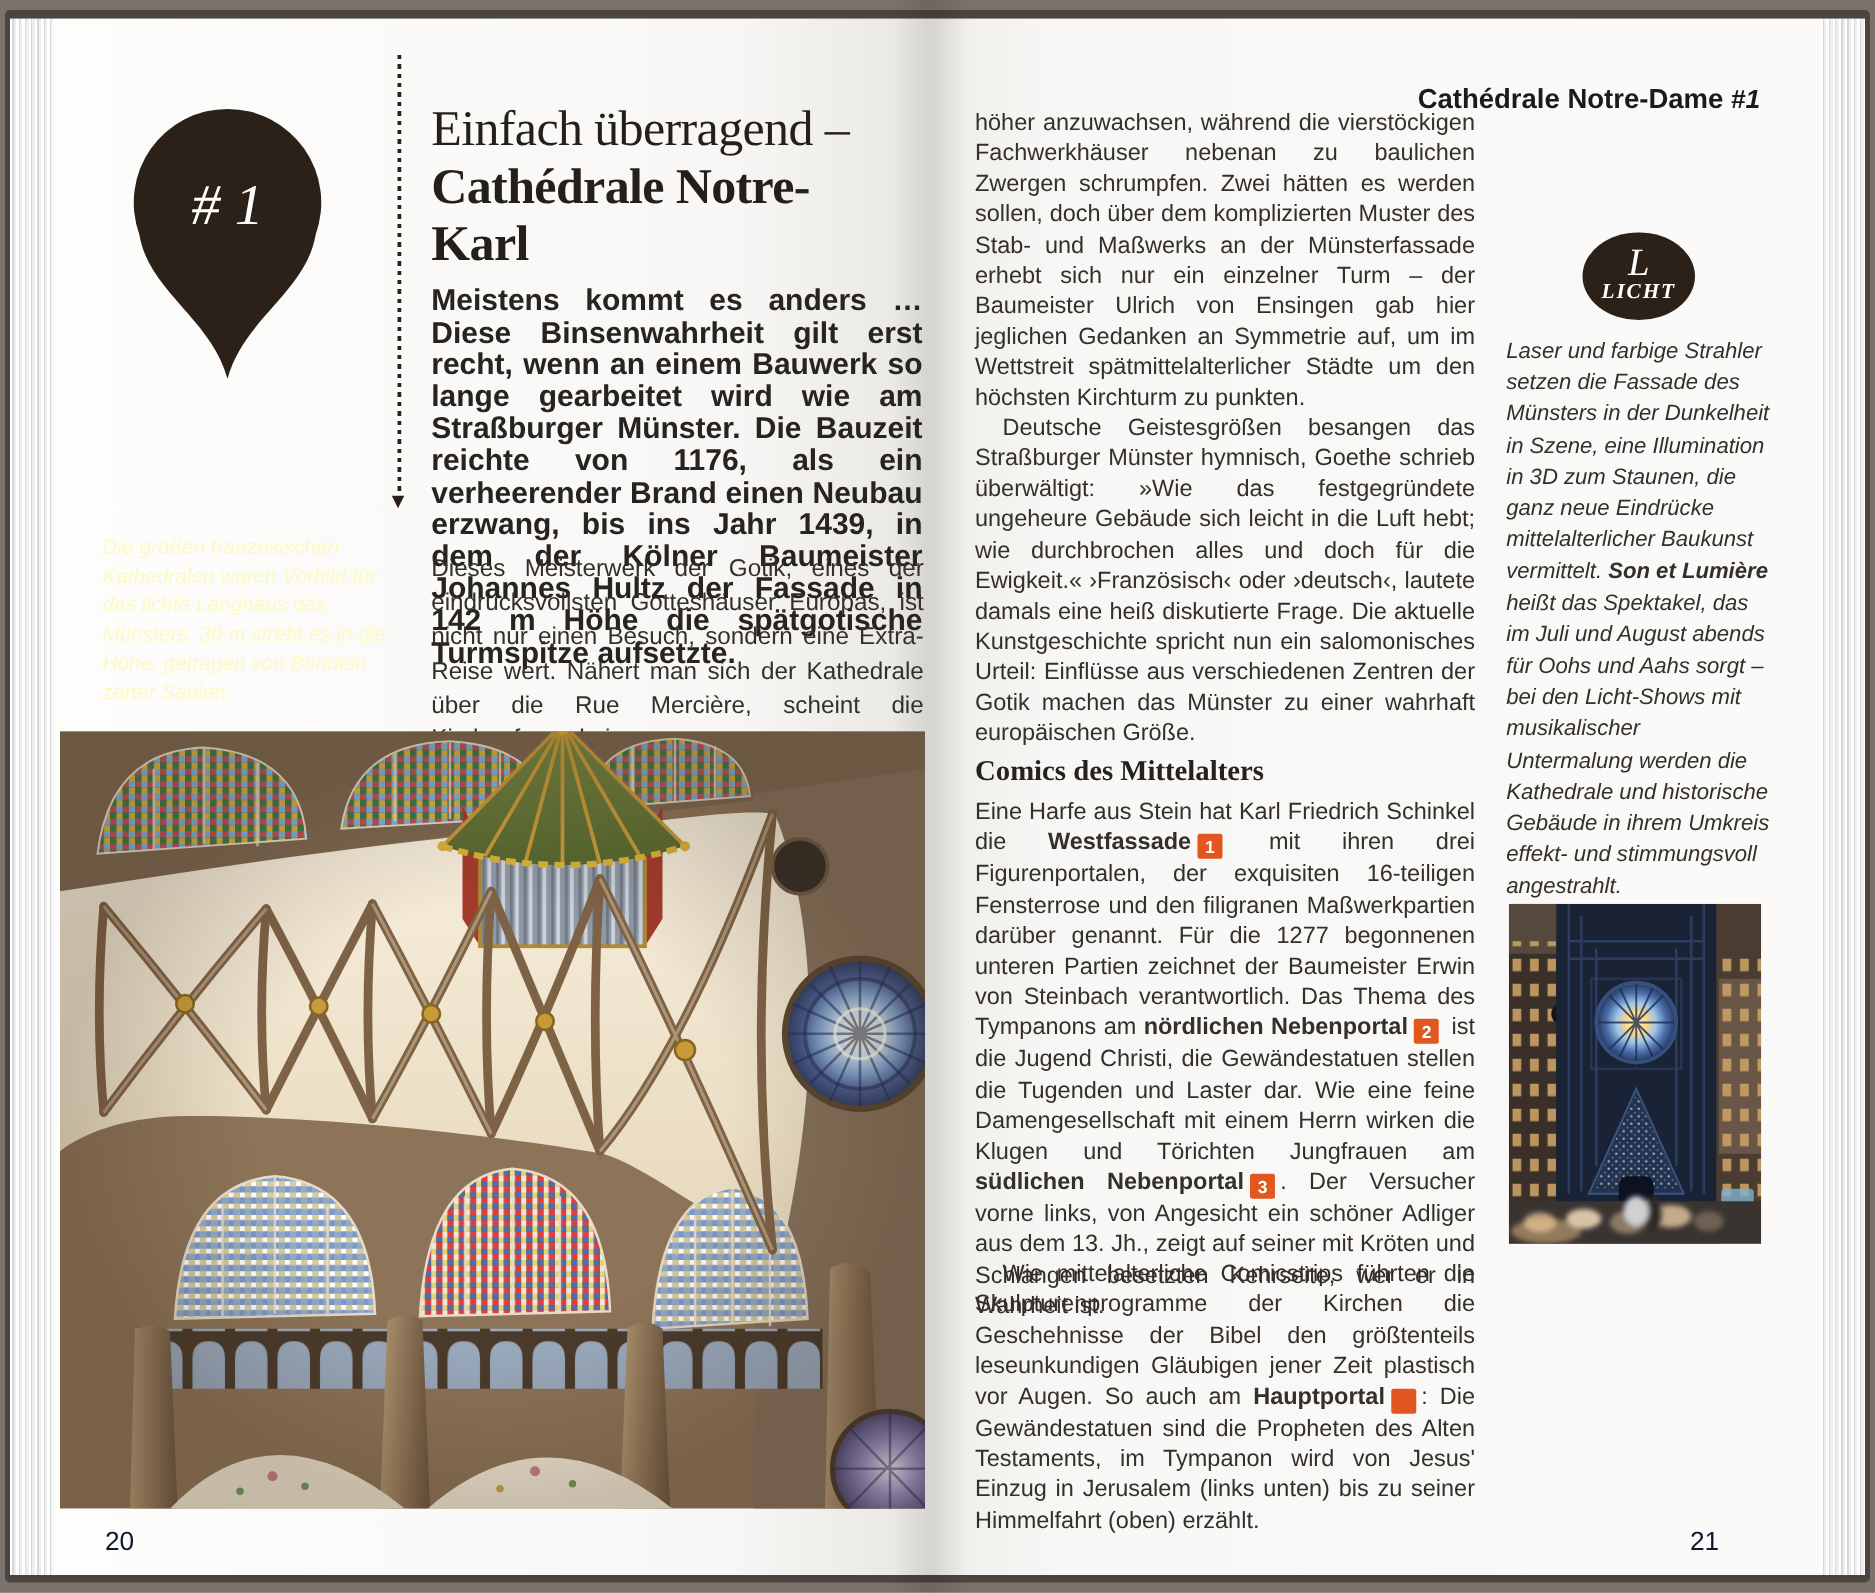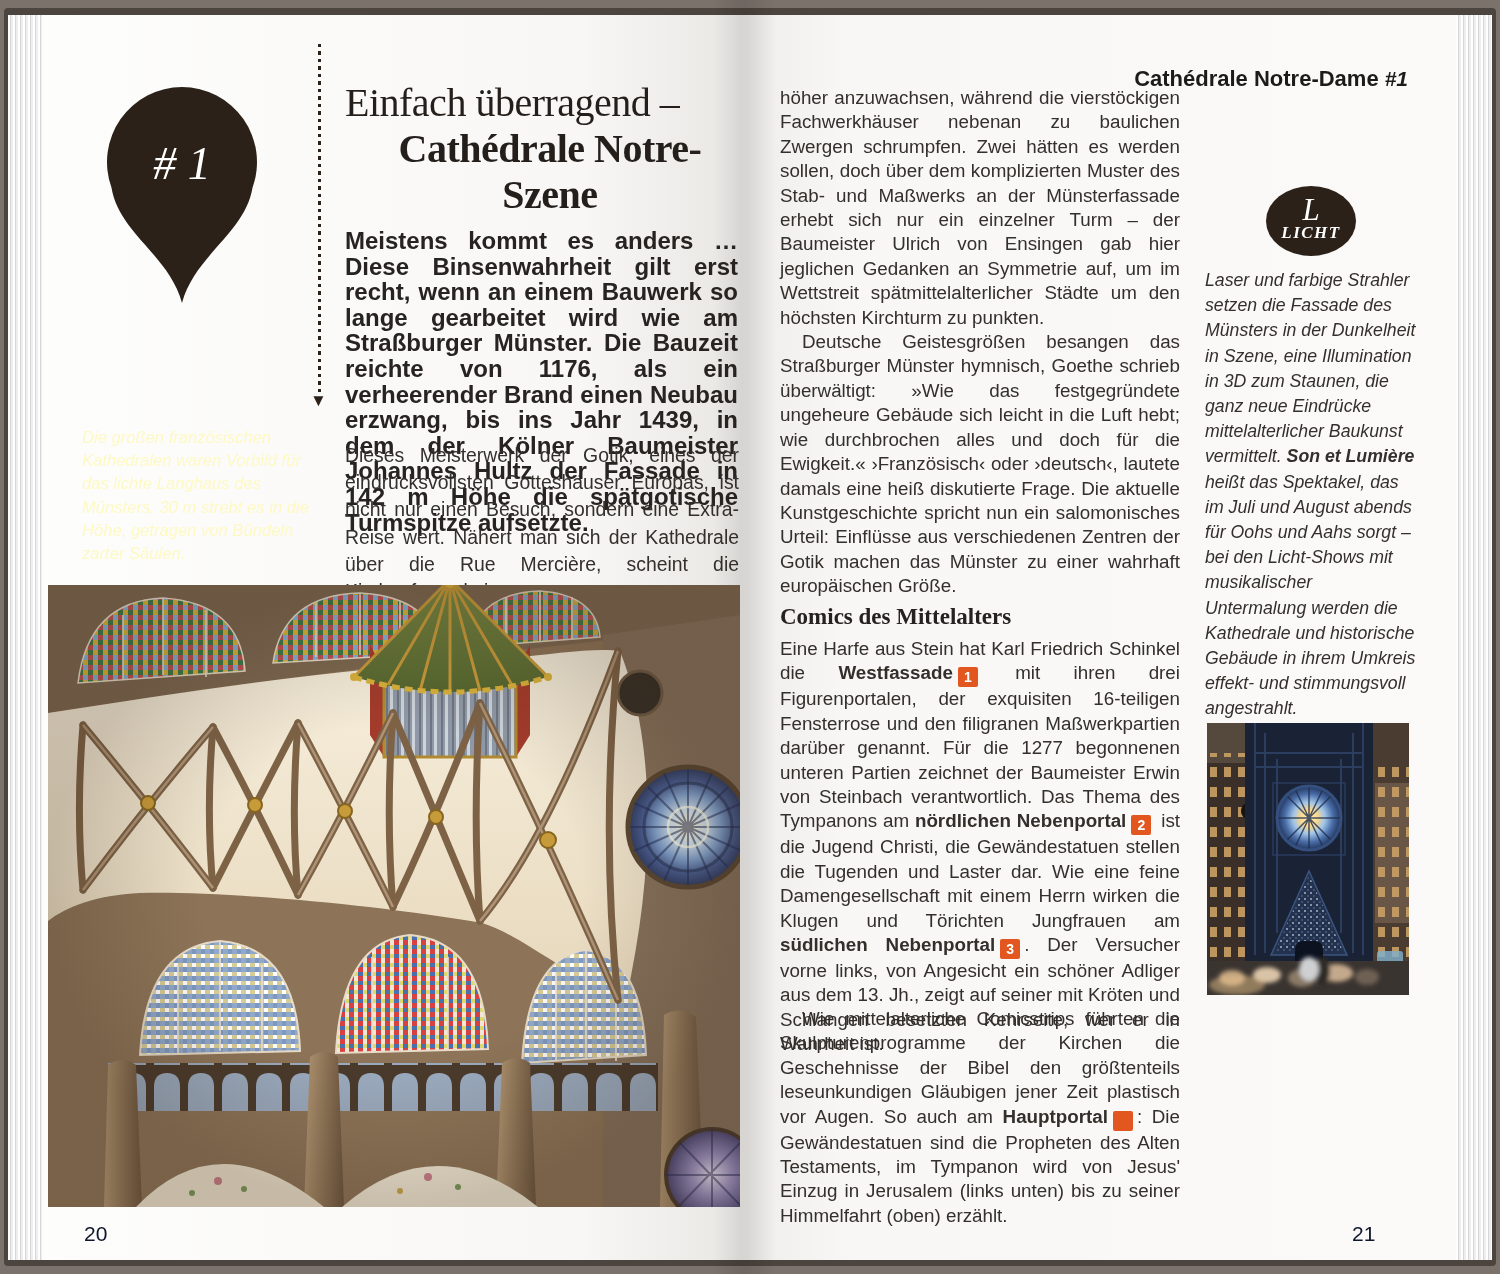--- a/index.html
+++ b/index.html
@@ -18,21 +18,21 @@
           background:linear-gradient(90deg,rgba(0,0,0,0) 0%,rgba(0,0,0,0.10) 46%,rgba(0,0,0,0.10) 54%,rgba(0,0,0,0) 100%);}
 
   
   .pin-svg{position:absolute;left:105px;top:85px;width:155px;height:220px;}
   .dotline{position:absolute;left:318px;top:44px;width:3px;height:352px;
            background:repeating-linear-gradient(#2b2119 0 3.5px,transparent 3.5px 7.5px);}
   .dotarrow{position:absolute;left:310px;top:392px;font-size:17px;color:#2b2119;line-height:1;}
   .headline{position:absolute;left:345px;top:80px;width:410px;font-family:"Liberation Serif",serif;
             font-size:40px;line-height:46px;color:#241f1b;letter-spacing:-0.5px;}
   .headline .kick{font-weight:400;}
-  .headline .ttl{font-weight:700;text-align:center;}
+  .headline .ttl{font-weight:700;}
   .lead{position:absolute;left:345px;top:228px;width:393px;font-weight:700;font-size:24px;
         line-height:25.6px;text-align:justify;color:#262320;}
   .caption{position:absolute;left:82px;top:426px;width:232px;font-style:italic;font-size:16.6px;
            line-height:23.2px;color:#fef9c3;}
   .bodytxt{position:absolute;left:345px;top:442px;width:394px;font-size:19.4px;line-height:27.2px;
            text-align:justify;color:#33302c;}
   .photo-main{position:absolute;left:48px;top:585px;width:692px;height:622px;overflow:hidden;}
   .pagenum{position:absolute;top:1222px;font-size:21px;color:#0f172a;}
   .pagenum.l20{left:84px;}
   .pagenum.r21{left:1352px;}
@@ -77,21 +77,21 @@
   <svg class="pin-svg" viewBox="0 0 155 220">
     <path d="M77,218 C64,170 14,148 6.5,102.7 A75,75 0 1 1 147.5,102.7 C140,148 90,170 77,218 Z" fill="#2b2119"></path>
     <text x="77" y="94" text-anchor="middle" font-family="Liberation Serif,serif" font-style="italic" font-size="46" fill="#ffffff"># 1</text>
   </svg>
   <div class="dotline"></div>
   <div class="dotarrow">▼</div>
 
   <div class="headline">
     <div class="kick">Einfach überragend –</div>
     <div class="ttl">Cathédrale Notre-</div>
-    <div class="ttl">Szene</div>
+    <div class="ttl">Karl</div>
   </div>
 
   <div class="lead">Meistens kommt es anders … Diese Binsenwahrheit gilt erst recht, wenn an einem Bauwerk so lange gearbeitet wird wie am Straßburger Münster. Die Bauzeit reichte von 1176, als ein verheerender Brand einen Neubau erzwang, bis ins Jahr 1439, in dem der Kölner Baumeister Johannes Hultz der Fassade in 142 m Höhe die spätgotische Turmspitze aufsetzte.</div>
   <div class="caption">Die großen französischen Kathedralen waren Vorbild für das lichte Langhaus des Münsters. 30 m strebt es in die Höhe, getragen von Bündeln zarter Säulen.</div>
   <div class="bodytxt">Dieses Meisterwerk der Gotik, eines der eindrucksvollsten Gotteshäuser Europas, ist nicht nur einen Besuch, sondern eine Extra-Reise wert. Nähert man sich der Kathedrale über die Rue Mercière, scheint die Kirchenfassade immer</div>
 
   <div class="photo-main">
   <svg viewBox="0 0 692 622" width="692" height="622">
     <defs>
       <linearGradient id="gVault" x1="0" y1="0" x2="0" y2="1">

